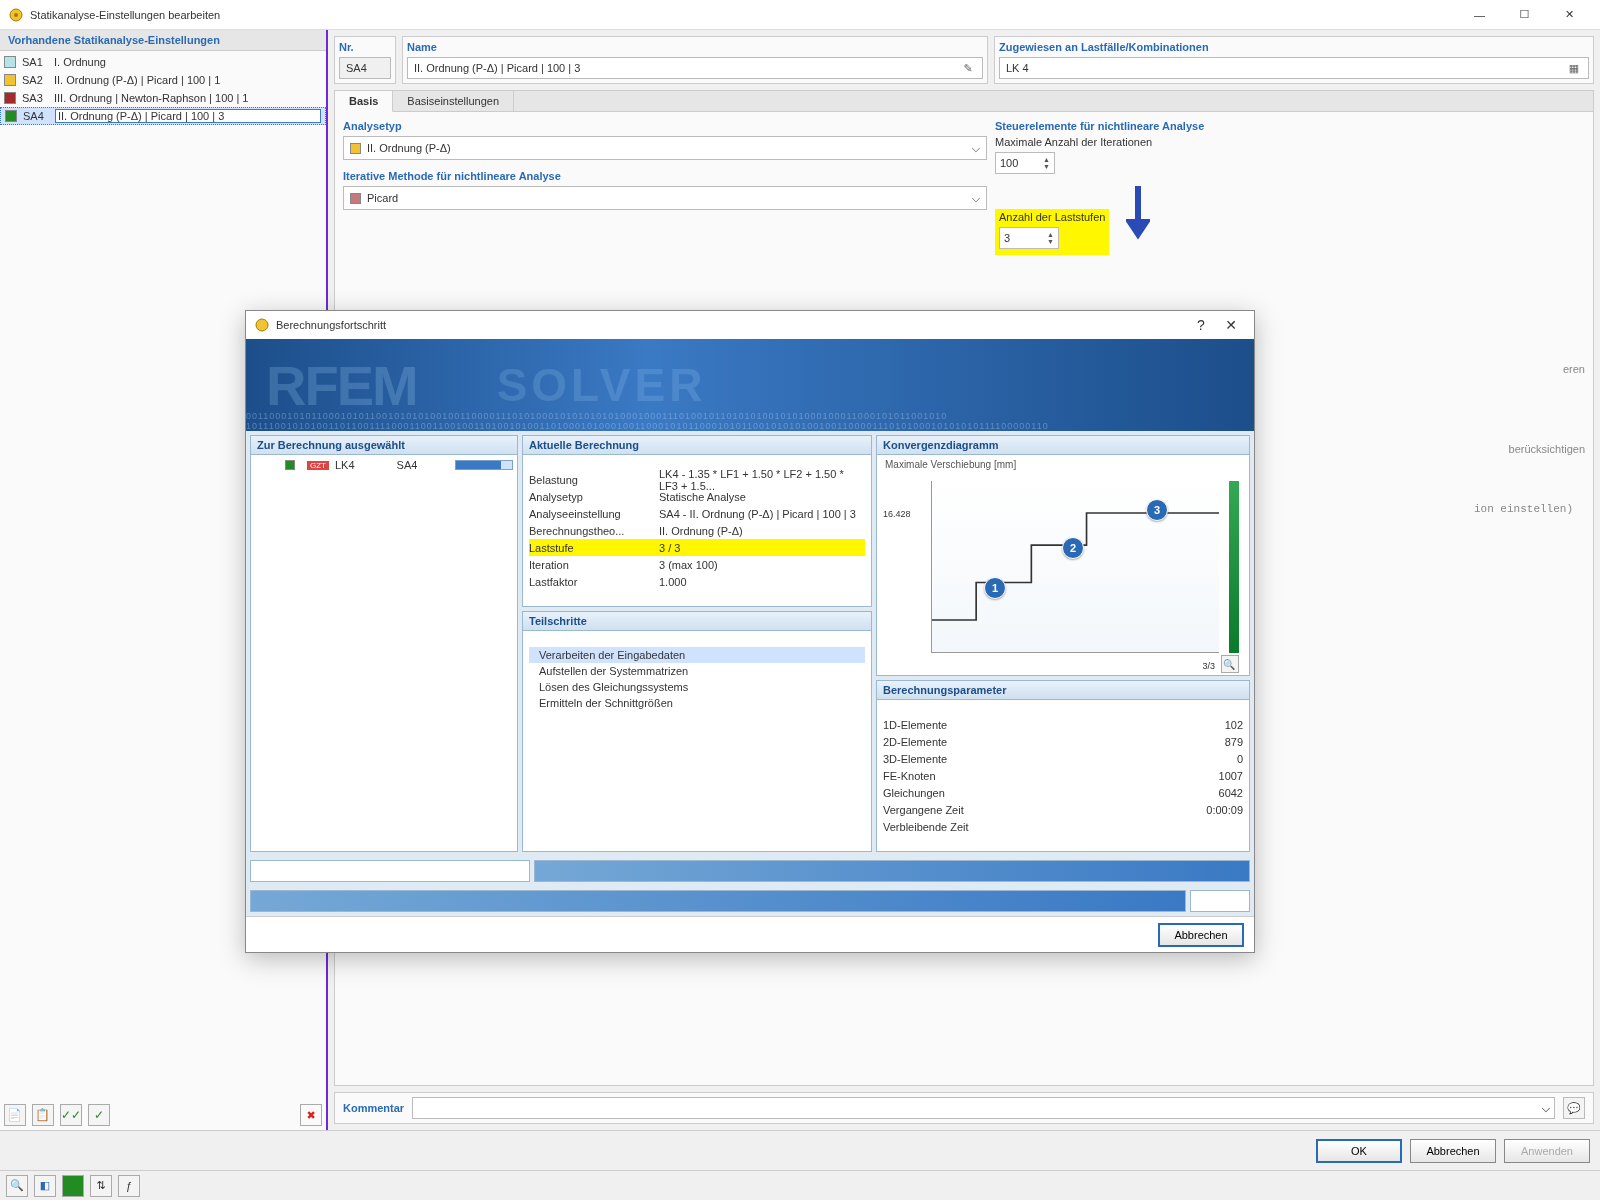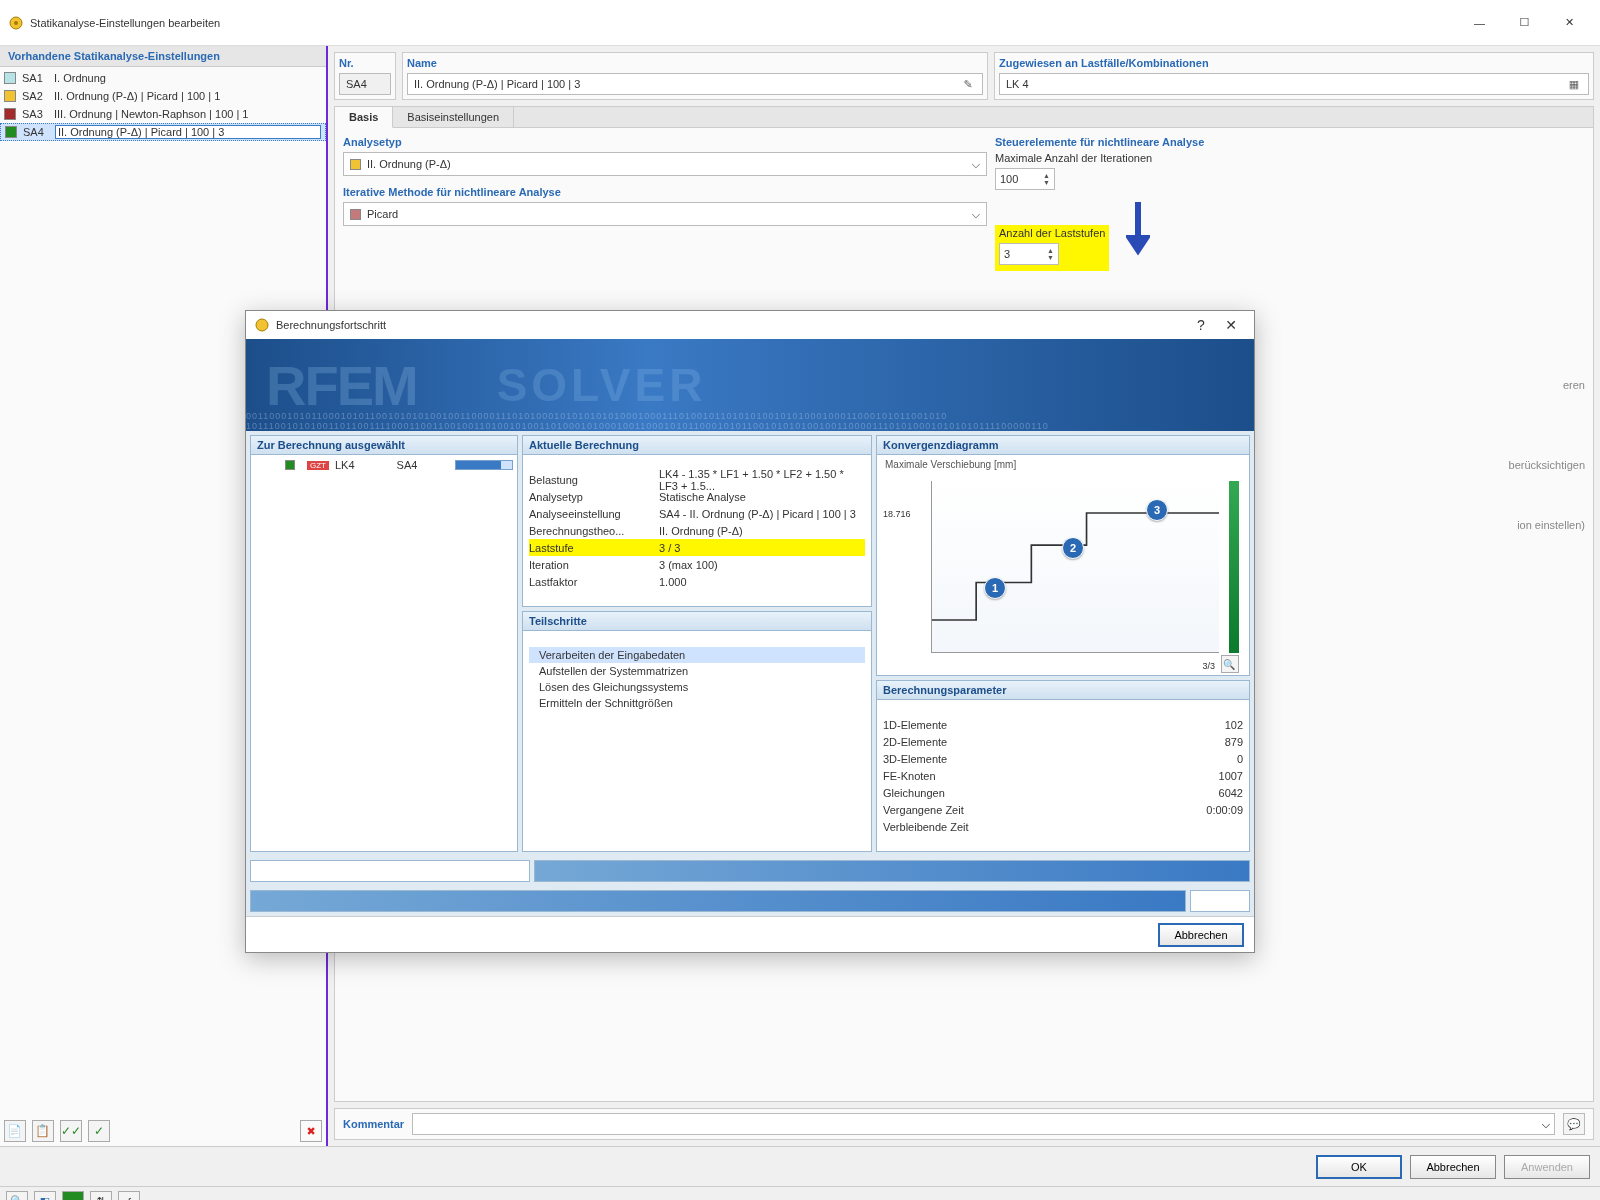--- a/index.html
+++ b/index.html
@@ -1,17 +1,17 @@
 <!DOCTYPE html>
 <html><head>
 <meta charset="utf-8">
 <style>
 * { box-sizing: border-box; margin: 0; padding: 0; }
 body { font-family: "Segoe UI", Tahoma, sans-serif; font-size: 11px; background: #f0f0f0; color: #333; width: 1600px; height: 1200px; overflow: hidden; position: relative; }
-.titlebar { height: 46px; background: #fff; display: flex; align-items: center; padding: 0 8px; border-bottom: 1px solid #ddd; }
+.titlebar { height: 30px; background: #fff; display: flex; align-items: center; padding: 0 8px; border-bottom: 1px solid #ddd; }
 .titlebar .icon { width: 16px; height: 16px; margin-right: 6px; }
 .titlebar .spacer { flex: 1; }
 .titlebar .winbtn { width: 45px; height: 30px; display: flex; align-items: center; justify-content: center; }
 .main-layout { display: flex; height: calc(1200px - 30px - 40px - 30px); }
 .left-pane { width: 328px; background: #fafafa; border-right: 2px solid #6d28d9; display: flex; flex-direction: column; position: relative; }
 .pane-header { background: #e6e6e6; color: #2a6ab5; font-weight: 600; padding: 4px 8px; border-bottom: 1px solid #ccc; }
 .config-list { flex: 1; padding: 2px 0; }
 .config-row { display: flex; align-items: center; height: 18px; padding: 0 4px; font-size: 11px; }
 .config-row.selected { background: #cfe3ff; border: 1px dotted #3a79c4; }
 .sq { width: 12px; height: 12px; margin-right: 6px; border: 1px solid #888; }
@@ -226,21 +226,21 @@
                   </div>
               </div>
             </div>
             <svg class="arrow-down" viewBox="0 0 24 56">
                 <path d="M12 0 L12 40 M4 36 L12 48 L20 36 Z" fill="#2a4ab5" stroke="#2a4ab5" stroke-width="6" stroke-linecap="round"></path>
               </svg>
           </div>
           <div style="flex:1; position:relative;">
             <div class="obscured" style="position:absolute;right:0;top:80px;">eren</div>
             <div class="obscured" style="position:absolute;right:0;top:160px;">berücksichtigen</div>
-            <div class="obscured" style="position:absolute;right:0;top:220px;">ion einstellen)</div>
+            <div class="obscured" style="position:absolute;right:12px;top:220px;font-family:Liberation Mono, monospace;">ion einstellen)</div>
           </div>
         </div>
       </div>
     </div>
 
     <div class="comment-row">
       <span class="lbl">Kommentar</span>
       <div class="inp">
           <span class="chev">⌵</span>
         </div>
@@ -346,21 +346,21 @@
           <div class="chart-sub">Maximale Verschiebung [mm]</div>
           <div class="chart-box">
             <svg width="100%" height="100%" viewBox="0 0 260 160" preserveAspectRatio="none">
               <polyline points="0,130 40,130 40,95 90,95 90,60 140,60 140,30 260,30" fill="none" stroke="#333" stroke-width="1.5"></polyline>
             </svg>
             <div class="circ" style="left:52px;top:96px">1</div>
             <div class="circ" style="left:130px;top:56px">2</div>
             <div class="circ" style="left:214px;top:18px">3</div>
           </div>
           <div class="gbar"></div>
-          <div class="ytick" style="top:54px">18.716</div>
+          <div class="ytick" style="top:54px">16.428</div>
           <div class="xtick" style="right:34px">3/3</div>
           <div class="zoombtn">🔍</div>
         </div>
       </div>
       <div class="panel calc-params" style="flex:1">
         <div class="phead">Berechnungsparameter</div>
         <div class="pbody" id="cp-rows">
             <div class="kvrow">
               <span class="k">1D-Elemente</span>
               <span class="v">102</span>

